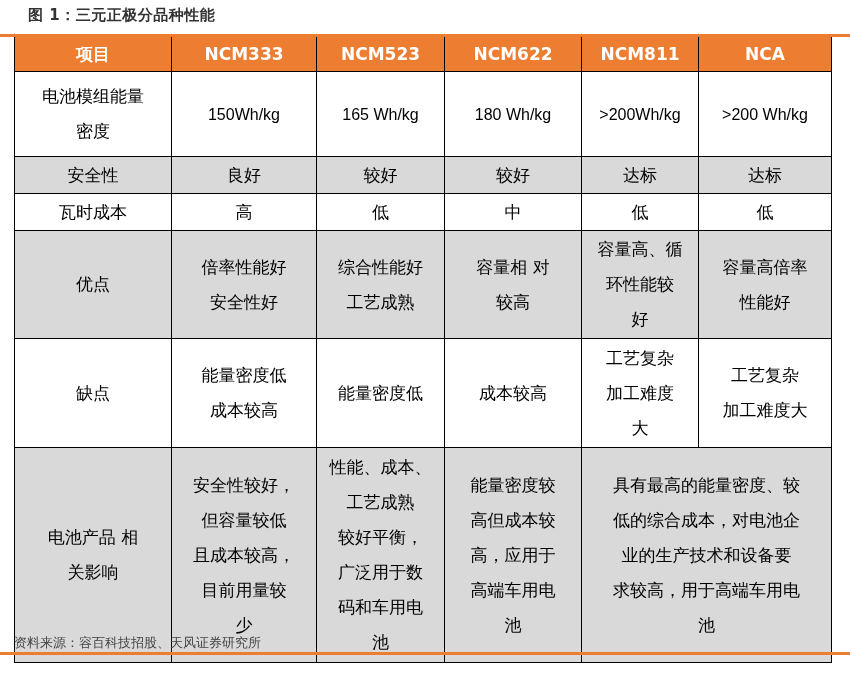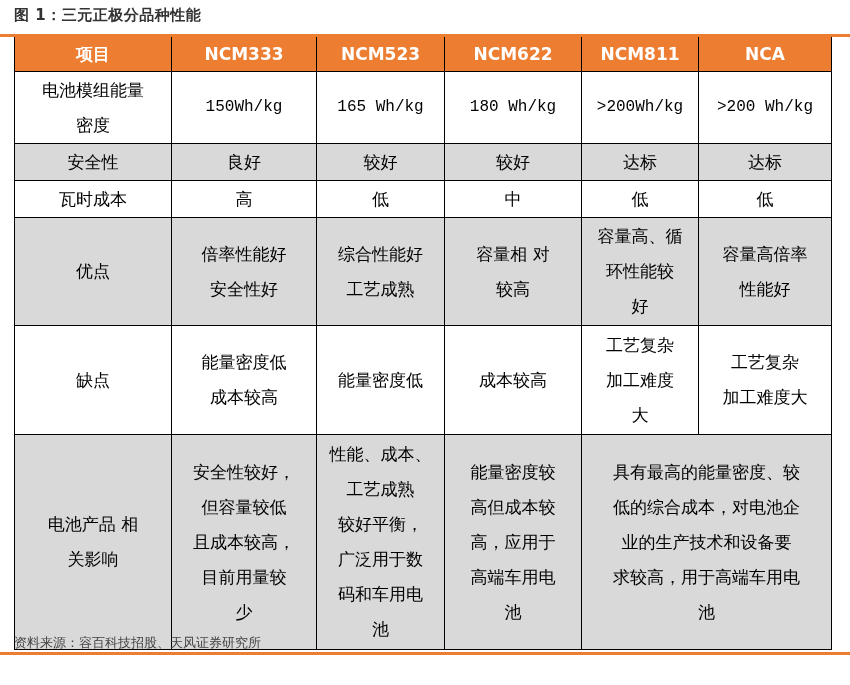--- a/index.html
+++ b/index.html
@@ -1,25 +1,25 @@
 <!DOCTYPE html>
 <html><head>
   <meta charset="utf-8">
   <style>
     html, body { margin: 0; padding: 0; background: #ffffff; }
     body { width: 850px; height: 685px; position: relative; overflow: hidden; font-family: "DejaVu Sans", sans-serif; color: #000; }
-    .fig-title { position: absolute; left: 14px; top: 6px; font-size: 15px; font-weight: bold; color: #333; letter-spacing: 0.5px; }
+    .fig-title { position: absolute; left: 28px; top: 6px; font-size: 15px; font-weight: bold; color: #333; letter-spacing: 0.5px; }
     .top-rule { position: absolute; left: 0; top: 34px; width: 850px; height: 3px; background: #ED7D31; }
     .bottom-rule { position: absolute; left: 0; top: 652px; width: 850px; height: 3px; background: #ED7D31; }
     .source { position: absolute; left: 14px; top: 634px; font-size: 13px; color: #444; }
     table { position: absolute; left: 14px; top: 37px; border-collapse: collapse; table-layout: fixed; width: 817px; padding-left: 21px; }
     td, th { border: 1.5px solid #000; text-align: center; vertical-align: middle; font-size: 17px; line-height: 35px; padding: 0 4px; font-weight: normal; }
     thead th { background: #ED7D31; color: #fff; font-weight: bold; height: 34px; line-height: 34px; border-top: none; font-size: 17px; }
     .gray td { background: #D9D9D9; }
-    .mono { font-family: Liberation Mono, monospace; font-size: 16px; }
+    .mono { font-family: Liberation Sans, sans-serif; font-size: 16px; }
     .cell-line { display: block; }
   </style>
 </head>
 <body>
 
 <div class="fig-title">图 1：三元正极分品种性能</div>
 <div class="top-rule"></div>
 
 <table>
   <colgroup>
@@ -35,21 +35,21 @@
       <th>项目</th>
       <th>NCM333</th>
       <th>NCM523</th>
       <th>NCM622</th>
       <th>NCM811</th>
       <th>NCA</th>
     </tr>
   </thead>
   <tbody>
 
-    <tr style="height:72px;">
+    <tr style="height:85px;">
       <td>
         <span class="cell-line">电池模组能量</span>
         <span class="cell-line">密度</span>
       </td>
       <td class="mono">150Wh/kg</td>
       <td class="mono">165 Wh/kg</td>
       <td class="mono">180 Wh/kg</td>
       <td class="mono">&gt;200Wh/kg</td>
       <td class="mono">&gt;200 Wh/kg</td>
     </tr>

